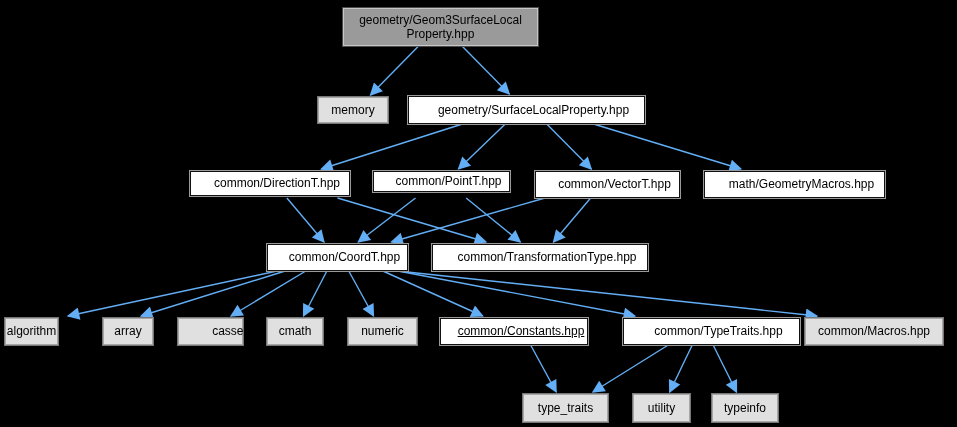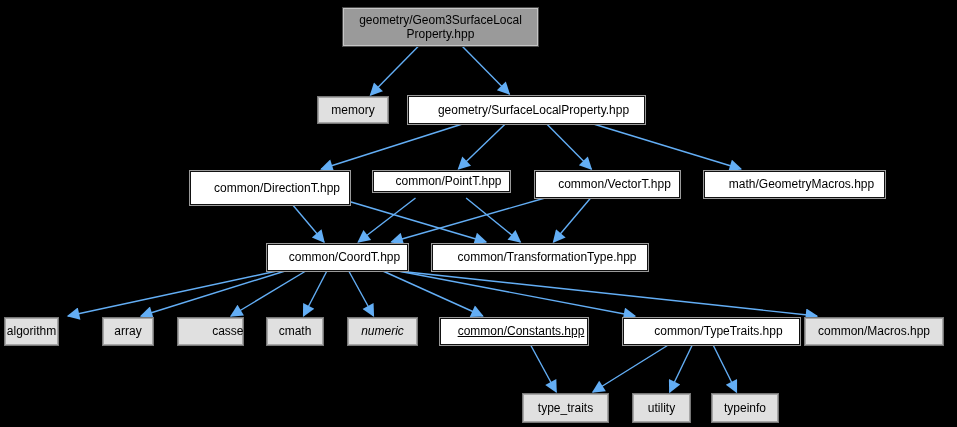--- a/index.html
+++ b/index.html
@@ -82,30 +82,30 @@
         <line x1="668.25" y1="345" x2="592.9" y2="392" stroke="#63aef5" stroke-width="1.4" marker-end="url(#arrowhead)"></line>
         <line x1="692.25" y1="345" x2="669.7" y2="392" stroke="#63aef5" stroke-width="1.4" marker-end="url(#arrowhead)"></line>
         <line x1="713.125" y1="345" x2="736.5" y2="392" stroke="#63aef5" stroke-width="1.4" marker-end="url(#arrowhead)"></line>
       </g>
   </svg>
 
 <div class="node current" style="left: 343px; top: 8px; width: 195px; height: 38px;">geometry/Geom3SurfaceLocal
 Property.hpp</div>
     <div class="node system" style="left: 318px; top: 97px; width: 70px; height: 26px;">memory</div>
     <div class="node internal" style="left: 408px; top: 96px; width: 237px; height: 28px;">geometry/SurfaceLocalProperty.hpp</div>
-    <div class="node internal" style="left: 190px; top: 171px; width: 160px; height: 34px;">common/DirectionT.hpp</div>
+    <div class="node internal" style="left: 190px; top: 171px; width: 160px; height: 25px;">common/DirectionT.hpp</div>
     <div class="node internal" style="left: 373px; top: 171px; width: 137px; height: 21px;">common/PointT.hpp</div>
     <div class="node internal" style="left: 535px; top: 171px; width: 145px; height: 27px;">common/VectorT.hpp</div>
     <div class="node internal" style="left: 704px; top: 171px; width: 181px; height: 27px;">math/GeometryMacros.hpp</div>
     <div class="node internal" style="left: 267px; top: 244px; width: 141px; height: 27px;">common/CoordT.hpp</div>
     <div class="node internal" style="left: 432px; top: 244px; width: 216px; height: 27px;">common/TransformationType.hpp</div>
     <div class="node system" style="left: 5px; top: 318px; width: 53px; height: 27px;">algorithm</div>
     <div class="node system" style="left: 103px; top: 318px; width: 50px; height: 27px;">array</div>
     <div class="node system" style="left: 178px; top: 318px; width: 65px; height: 27px; padding-left: 44px;">cassert</div>
     <div class="node system" style="left: 267px; top: 318px; width: 56px; height: 27px;">cmath</div>
-    <div class="node system" style="left: 348px; top: 318px; width: 69px; height: 27px; font-style: italic;">numeric</div>
+    <div class="node system" style="left: 348px; top: 318px; width: 69px; height: 27px;">numeric</div>
     <div class="node internal" style="left: 440px; top: 318px; width: 148px; height: 27px; text-decoration: underline;">common/Constants.hpp</div>
     <div class="node internal" style="left: 623px; top: 318px; width: 177px; height: 27px;">common/TypeTraits.hpp</div>
     <div class="node system" style="left: 805px; top: 318px; width: 138px; height: 27px;">common/Macros.hpp</div>
     <div class="node system" style="left: 523px; top: 394px; width: 85px; height: 28px;">type_traits</div>
     <div class="node system" style="left: 633px; top: 394px; width: 57px; height: 28px;">utility</div>
     <div class="node system" style="left: 712px; top: 394px; width: 66px; height: 28px;">typeinfo</div>
   </div>
 
 </body></html>

